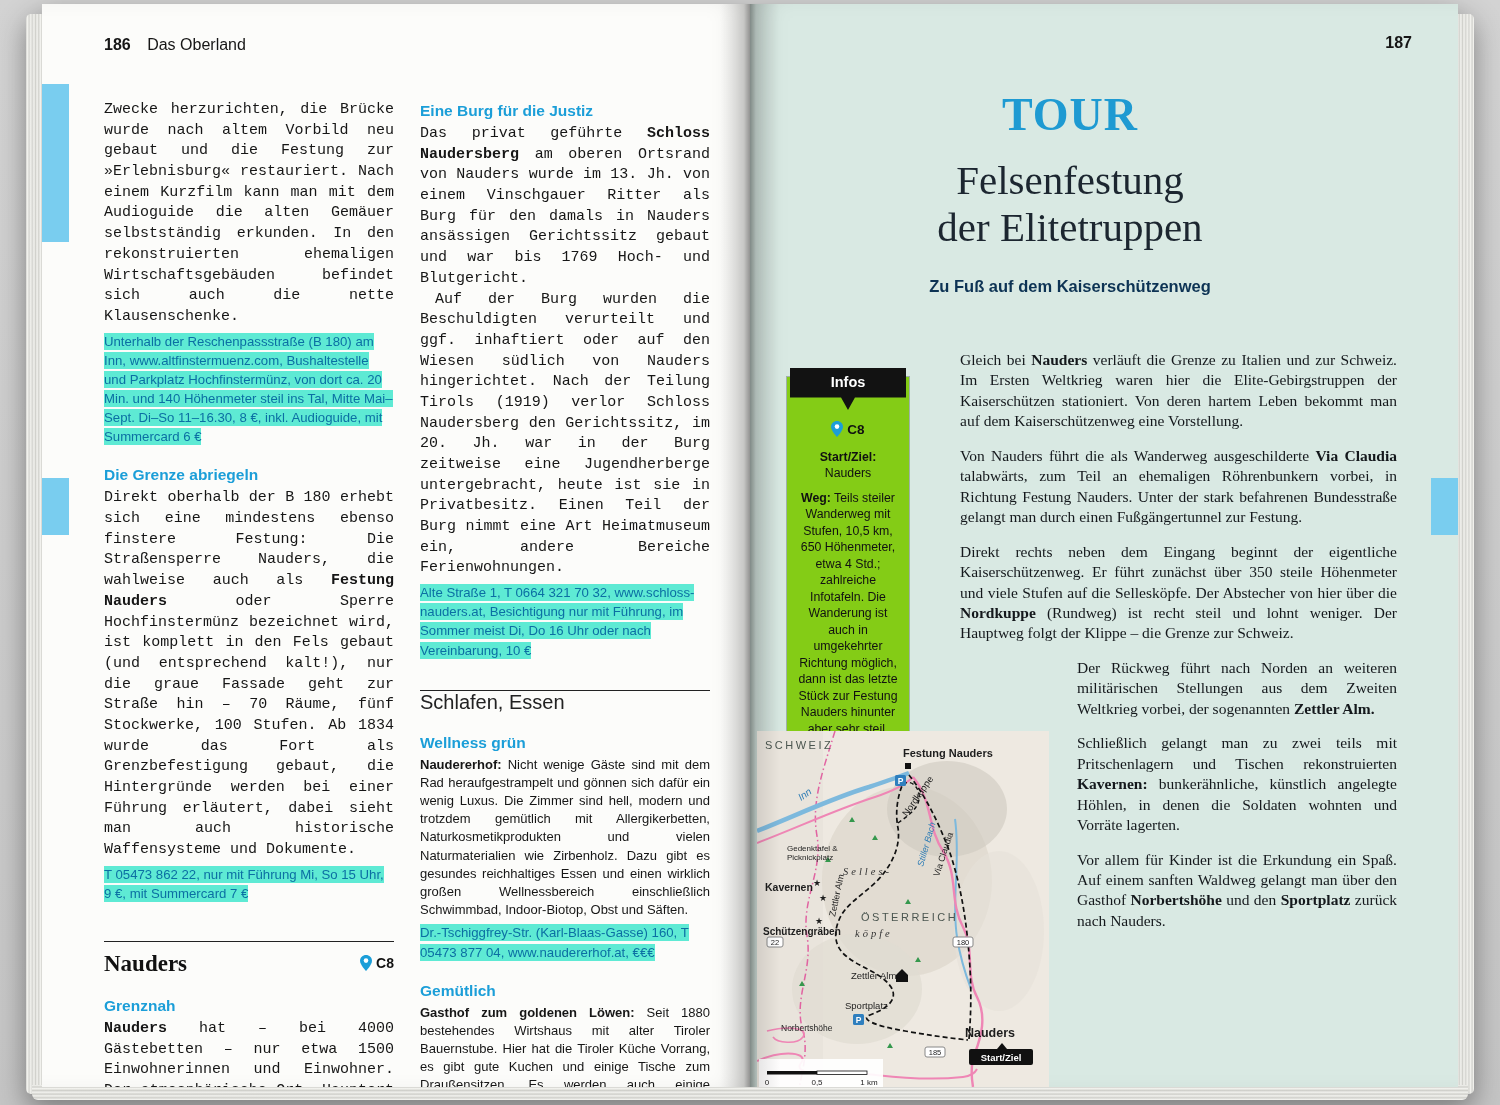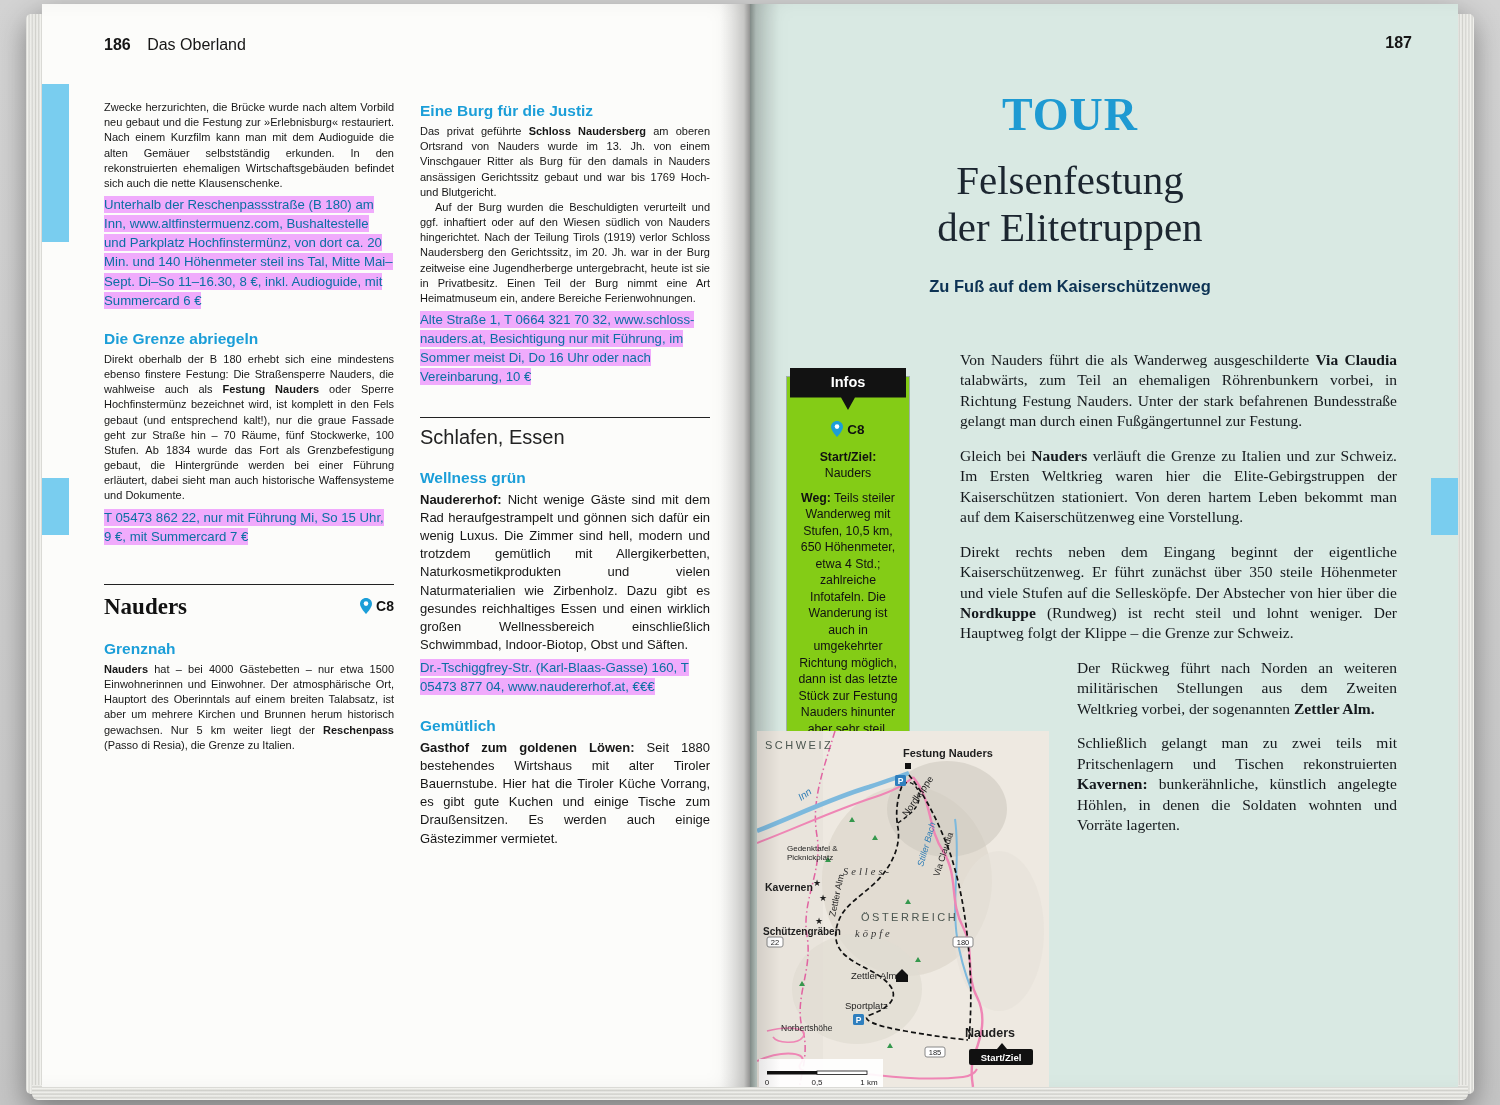--- a/index.html
+++ b/index.html
@@ -23,32 +23,32 @@
 
   .tab{position:absolute;width:27px;background:#79cdef;}
   .tab-l{left:0;} .tab-r{right:0;}
   .t1{top:80px;height:158px;} .t2{top:474px;height:57px;}
 
   
   .lp-header{position:absolute;top:32px;left:62px;font-size:16px;color:#161616;}
   .lp-header .pnum{font-weight:bold;margin-right:12px;}
   .lp-cols{position:absolute;top:96px;left:62px;width:606px;display:flex;gap:26px;}
   .col{width:290px;}
-  .body{font-family:Liberation Sans, sans-serif;font-size:11px;line-height:1.38;text-align:justify;color:#161616;margin:0;}
+  .body{font-family:Liberation Mono, monospace;font-size:15px;line-height:1.38;text-align:justify;color:#161616;margin:0;}
   .indent{text-indent:15px;}
   .sans-body{font-size:13px;line-height:1.4;text-align:justify;color:#161616;margin:0;}
   .b{font-weight:bold;}
   .info{margin:4px 0 0 0;font-size:13.2px;line-height:1.45;}
-  .info .hl{background:#f0abfc;color:#0b6fa3;padding:1px 0;-webkit-box-decoration-break:clone;box-decoration-break:clone;}
+  .info .hl{background:#5eead4;color:#0b6fa3;padding:1px 0;-webkit-box-decoration-break:clone;box-decoration-break:clone;}
   .subhead{font-size:15.5px;font-weight:bold;color:#1b9ed8;margin:20px 0 4px 0;}
   .subhead.first{margin-top:2px;}
   .section-rule-head{margin-top:38px;border-top:1.5px solid #222;padding-top:9px;display:flex;justify-content:space-between;align-items:baseline;}
   .section-rule-head h2{font-family:"Liberation Serif",serif;font-size:23px;font-weight:bold;margin:0;color:#111;}
   .grid-ref{font-size:14px;font-weight:bold;color:#111;display:flex;align-items:center;gap:4px;}
-  .plain-rule-head{margin-top:30px;border-top:1.5px solid #222;padding-top:8px;font-size:20px;color:#222;font-weight:normal;}
+  .plain-rule-head{margin-top:30px;border-top:1.5px solid #222;padding-top:0;font-size:20px;color:#222;font-weight:normal;}
   .pin{width:12px;height:16px;display:inline-block;}
 
   
   .rp-num{position:absolute;top:30px;right:46px;font-weight:bold;font-size:16px;color:#161616;}
   .tour-wrap{position:absolute;top:84px;left:0;width:640px;text-align:center;}
   .tour{font-family:"Liberation Serif",serif;font-weight:bold;font-size:46px;color:#1e9ad2;letter-spacing:1px;margin:0;}
   .rtitle{font-family:"Liberation Serif",serif;font-size:41px;color:#1c2630;line-height:1.15;margin-top:16px;}
   .rsubtitle{margin-top:26px;font-size:16.5px;font-weight:bold;color:#0d3354;}
 
   .infobox{position:absolute;left:36px;top:372px;width:124px;background:#84cc16;border:1px solid #9fb0aa;
@@ -156,25 +156,26 @@
                 <path d="M6 0C2.7 0 0 2.6 0 5.8 0 10 6 16 6 16s6-6 6-10.2C12 2.6 9.3 0 6 0z" fill="#1b9ed8"></path>
                 <circle cx="6" cy="5.6" r="2.3" fill="#fff"></circle>
               </svg>
             <span>C8</span>
           </div>
           <p class="ib-text"><span class="b">Start/Ziel:</span><span> Nauders</span></p>
           <p class="ib-text"><span class="b">Weg:</span><span> Teils steiler Wanderweg mit Stufen, 10,5 km, 650 Höhenmeter, etwa 4 Std.; zahlreiche Infotafeln. Die Wanderung ist auch in umgekehrter Richtung möglich, dann ist das letzte Stück zur Festung Nauders hinunter aber sehr steil.</span></p>
         </aside>
 
         <div class="rp-text">
+          <p><span>Gleich bei </span><span class="b">Nauders</span><span> verläuft die Grenze zu Italien und zur Schweiz. Im Ersten Weltkrieg waren hier die Elite-Gebirgstruppen der Kaiserschützen stationiert. Von deren hartem Leben bekommt man auf dem Kaiserschützenweg eine Vorstellung.</span></p>
           <p><span>Von Nauders führt die als Wanderweg ausgeschilderte </span><span class="b">Via Claudia</span><span> talabwärts, zum Teil an ehemaligen Röhrenbunkern vorbei, in Richtung Festung Nauders. Unter der stark befahrenen Bundesstraße gelangt man durch einen Fußgängertunnel zur Festung.</span></p>
-          <p><span>Gleich bei </span><span class="b">Nauders</span><span> verläuft die Grenze zu Italien und zur Schweiz. Im Ersten Weltkrieg waren hier die Elite-Gebirgstruppen der Kaiserschützen stationiert. Von deren hartem Leben bekommt man auf dem Kaiserschützenweg eine Vorstellung.</span></p>
           <p><span>Direkt rechts neben dem Eingang beginnt der eigentliche Kaiserschützenweg. Er führt zunächst über 350 steile Höhenmeter und viele Stufen auf die Sellesköpfe. Der Abstecher von hier über die </span><span class="b">Nordkuppe</span><span> (Rundweg) ist recht steil und lohnt weniger. Der Hauptweg folgt der Klippe – die Grenze zur Schweiz.</span></p>
           <p class="shifted"><span>Der Rückweg führt nach Norden an weiteren militärischen Stellungen aus dem Zweiten Weltkrieg vorbei, der sogenannten </span><span class="b">Zettler Alm.</span></p>
           <p class="shifted"><span>Schließlich gelangt man zu zwei teils mit Pritschenlagern und Tischen rekonstruierten </span><span class="b">Kavernen:</span><span> bunkerähnliche, künstlich angelegte Höhlen, in denen die Soldaten wohnten und Vorräte lagerten.</span></p>
+          <p class="shifted"><span>Vor allem für Kinder ist die Erkundung ein Spaß. Auf einem sanften Waldweg gelangt man über den Gasthof </span><span class="b">Norbertshöhe</span><span> und den </span><span class="b">Sportplatz</span><span> zurück nach Nauders.</span></p>
         </div>
 
         <div class="map">
           <svg viewBox="0 0 292 368">
 
             <rect x="0" y="0" width="292" height="368" fill="#eee9e1"></rect>
             <rect x="0" y="0" width="66" height="368" fill="#e7e3da" opacity="0.85"></rect>
             <ellipse cx="150" cy="150" rx="85" ry="95" fill="#dcd6ca" opacity="0.65"></ellipse>
             <ellipse cx="190" cy="78" rx="60" ry="48" fill="#cfc9bf" opacity="0.6"></ellipse>
             <ellipse cx="100" cy="258" rx="65" ry="55" fill="#e0dbd1" opacity="0.7"></ellipse>

